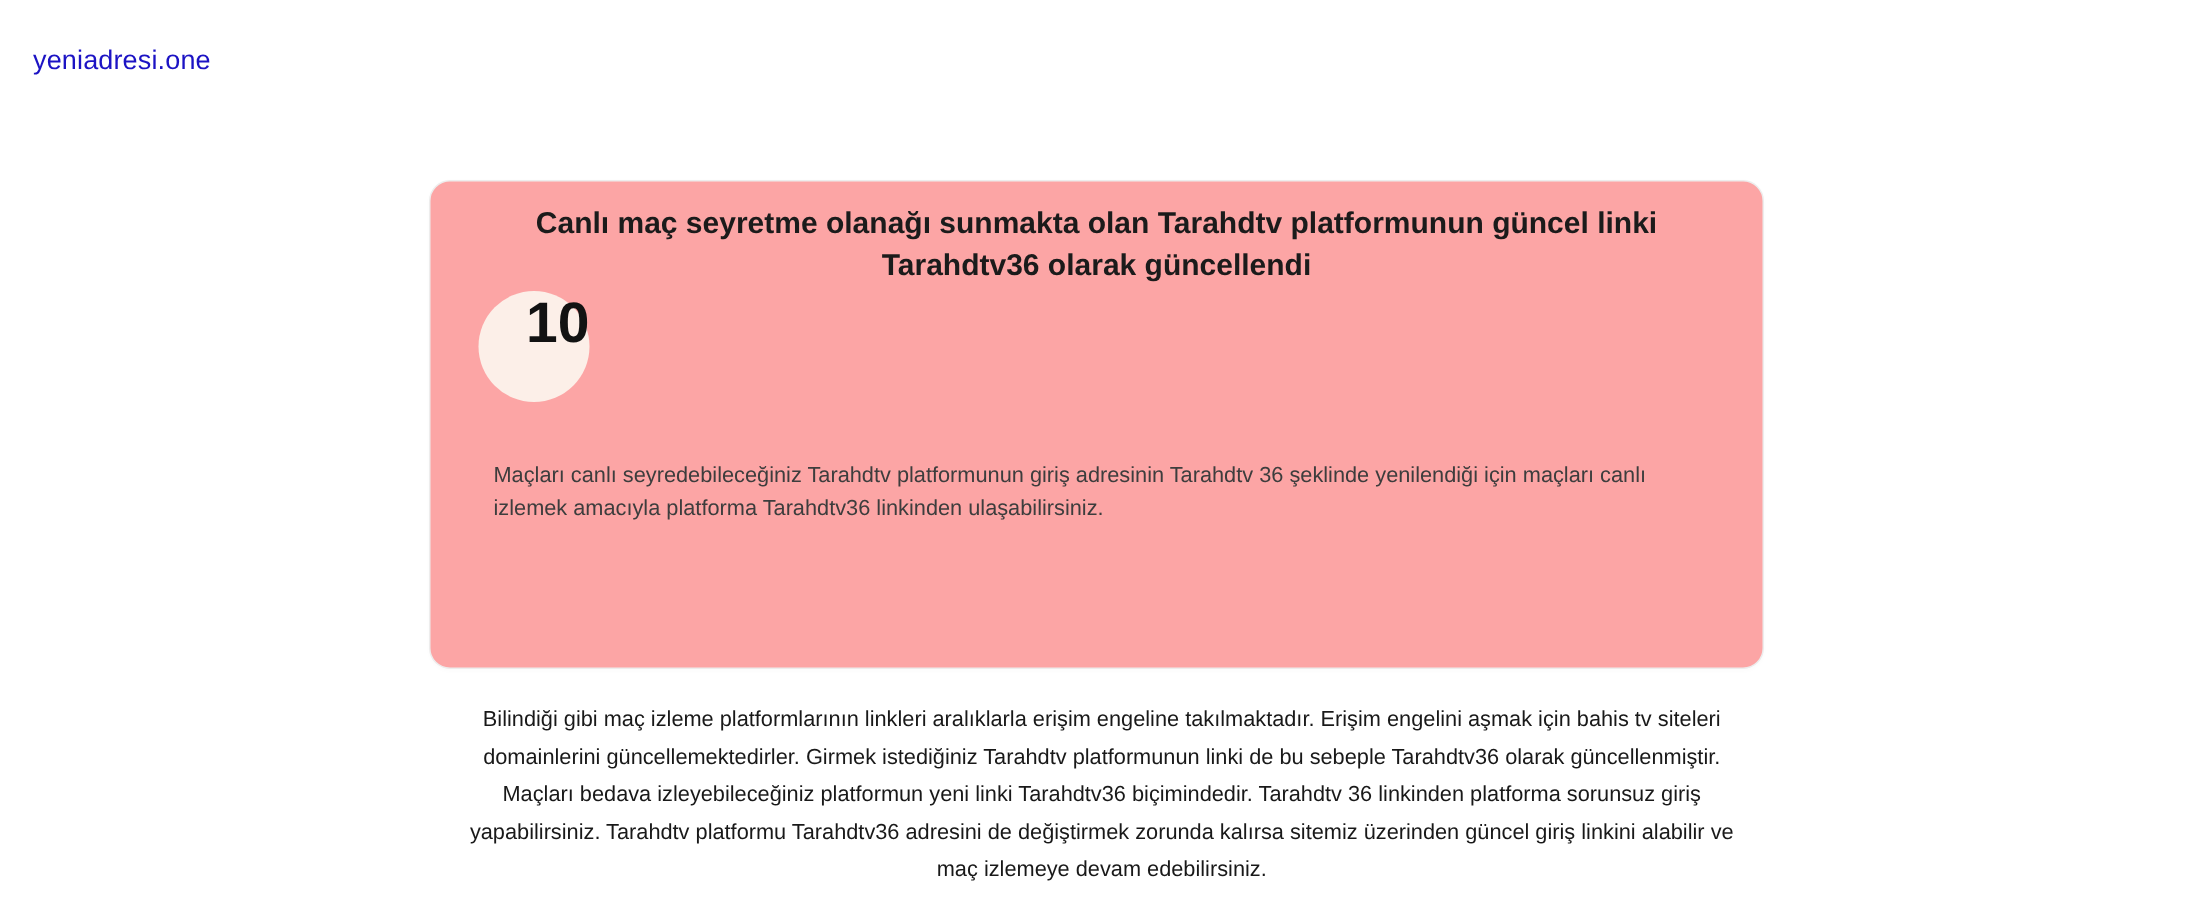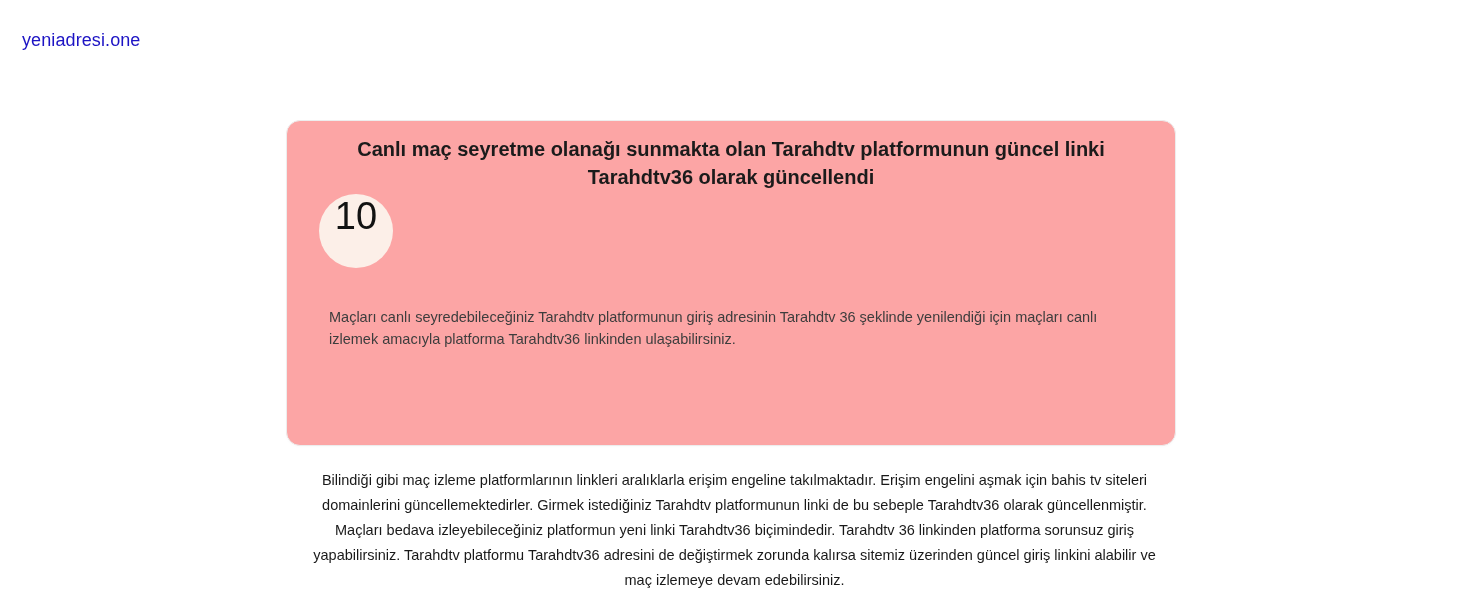--- a/index.html
+++ b/index.html
@@ -62,24 +62,24 @@
     width:74px;
     height:74px;
     border-radius:50%;
     background:var(--circle-pink);
   }
   .step-number{
     position:absolute;
     top:0;
     left:0;
     width:100%;
-    text-align:center;
+    text-align:right;
     font-size:38px;
     line-height:44px;
-    font-weight:400;
+    font-weight:700;
     color:#121212;
   }
   .card-summary{
     position:absolute;
     top:185px;
     left:42px;
     right:42px;
     text-align:left;
     font-size:14.5px;
     line-height:22px;

